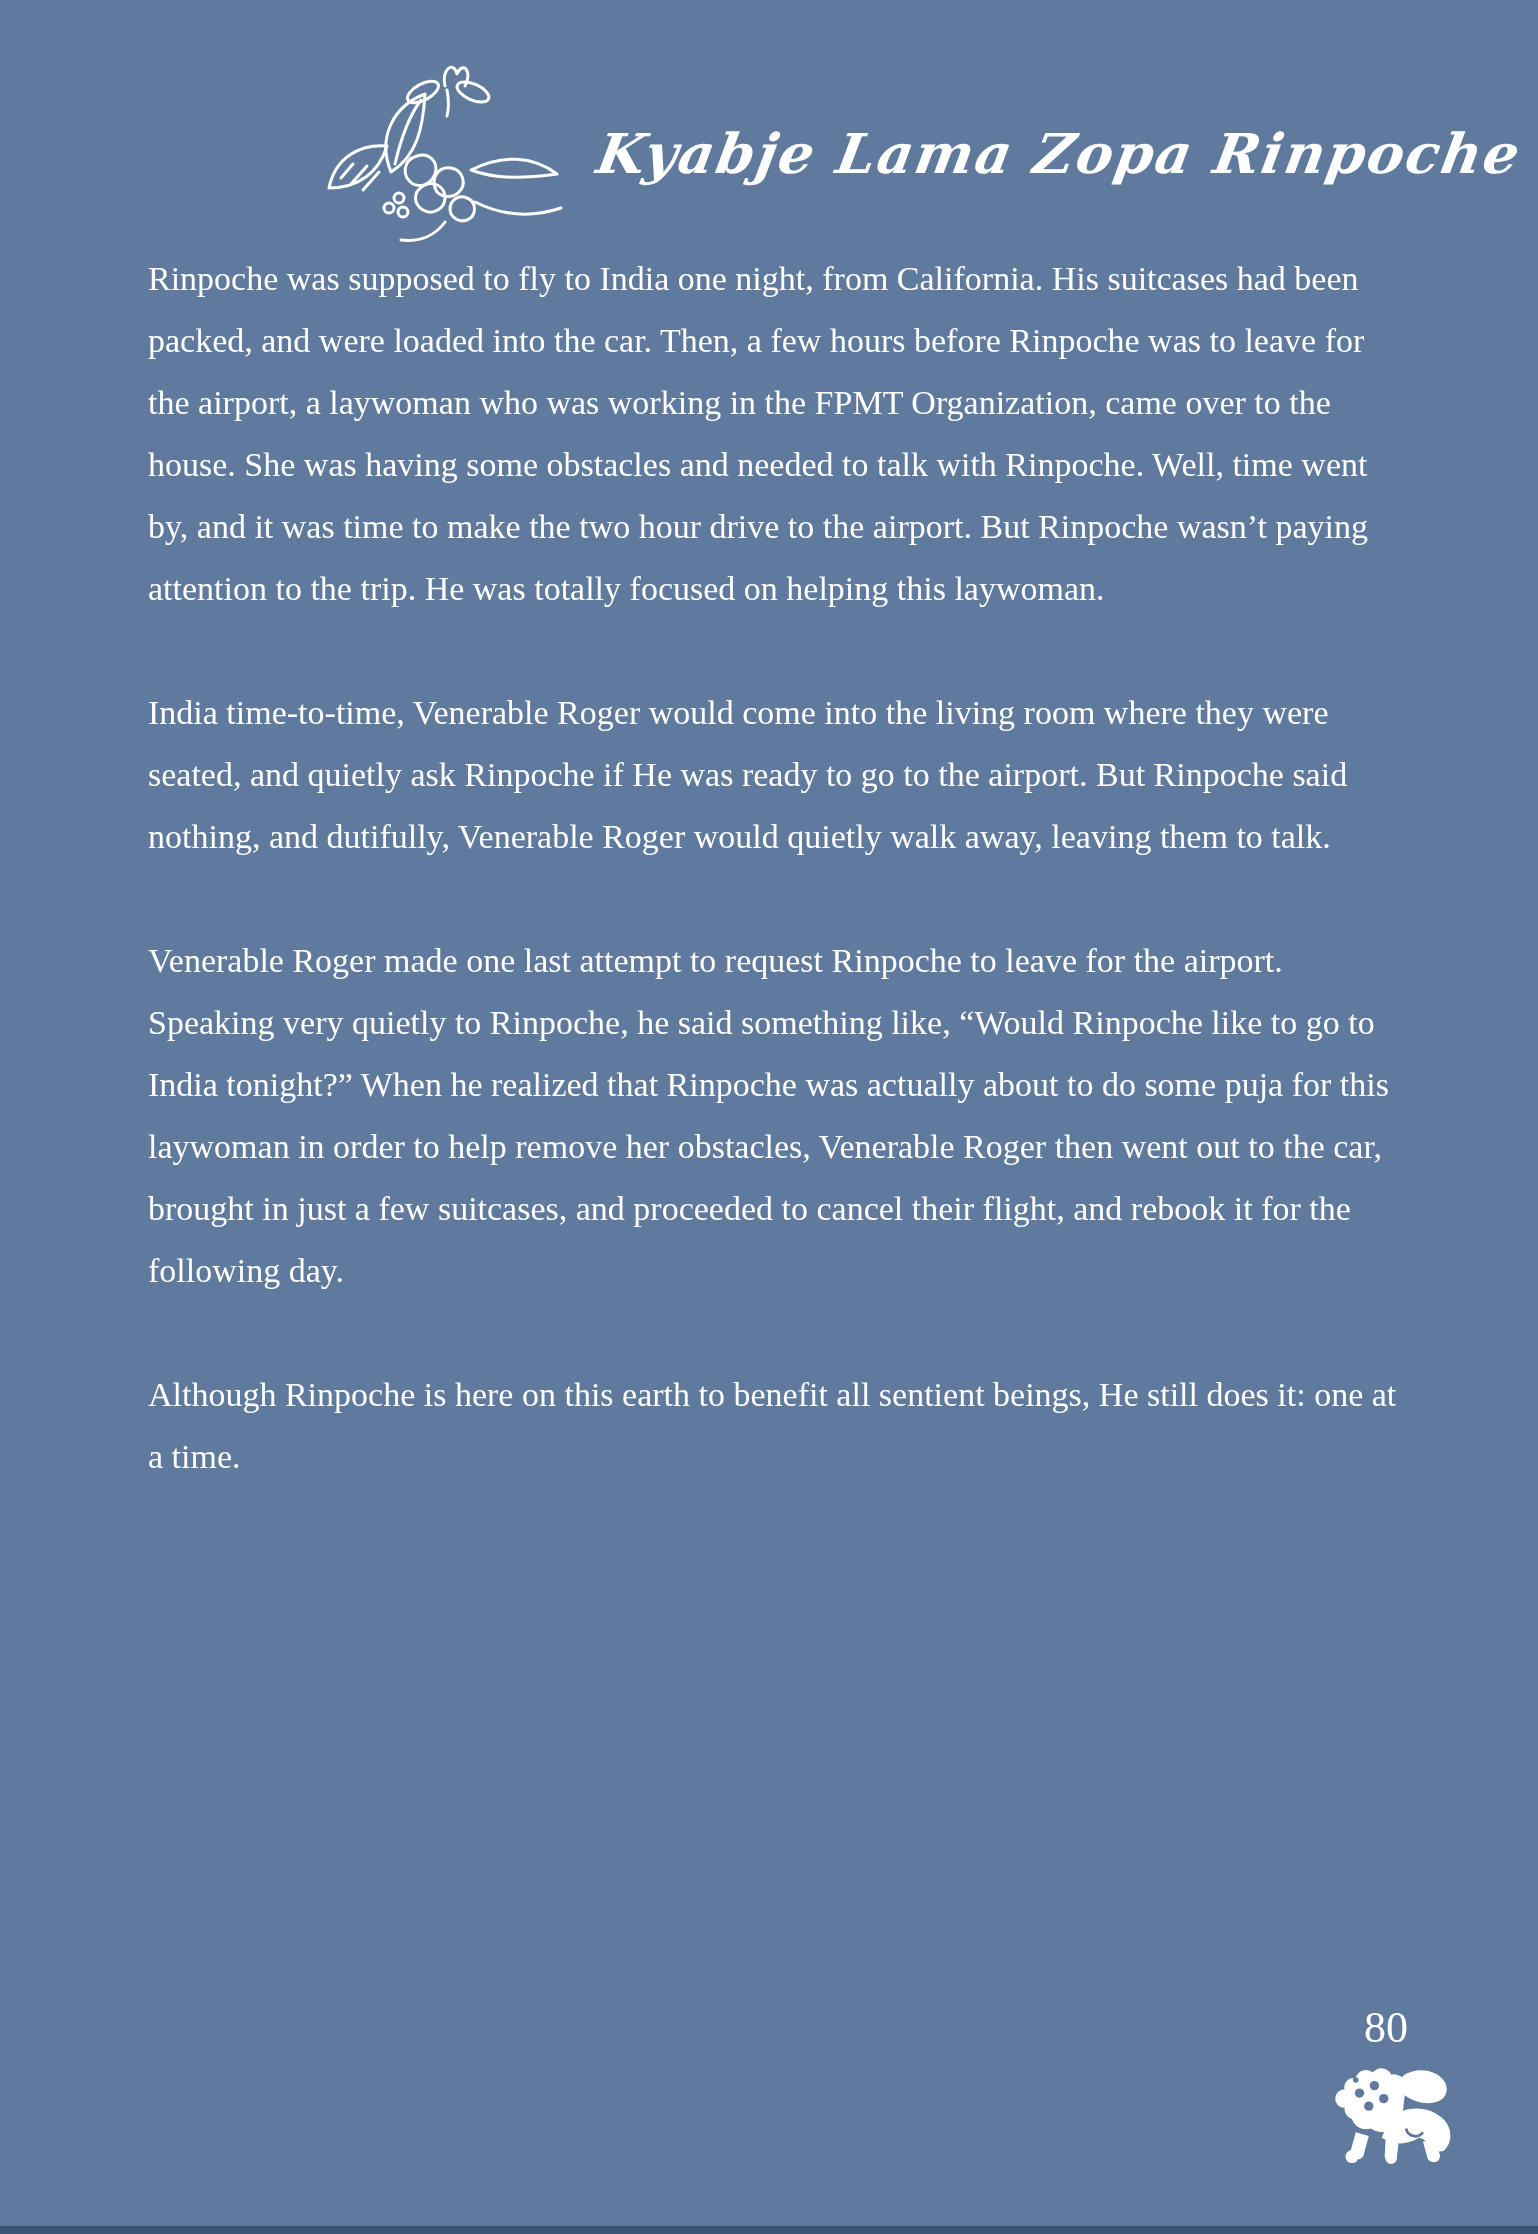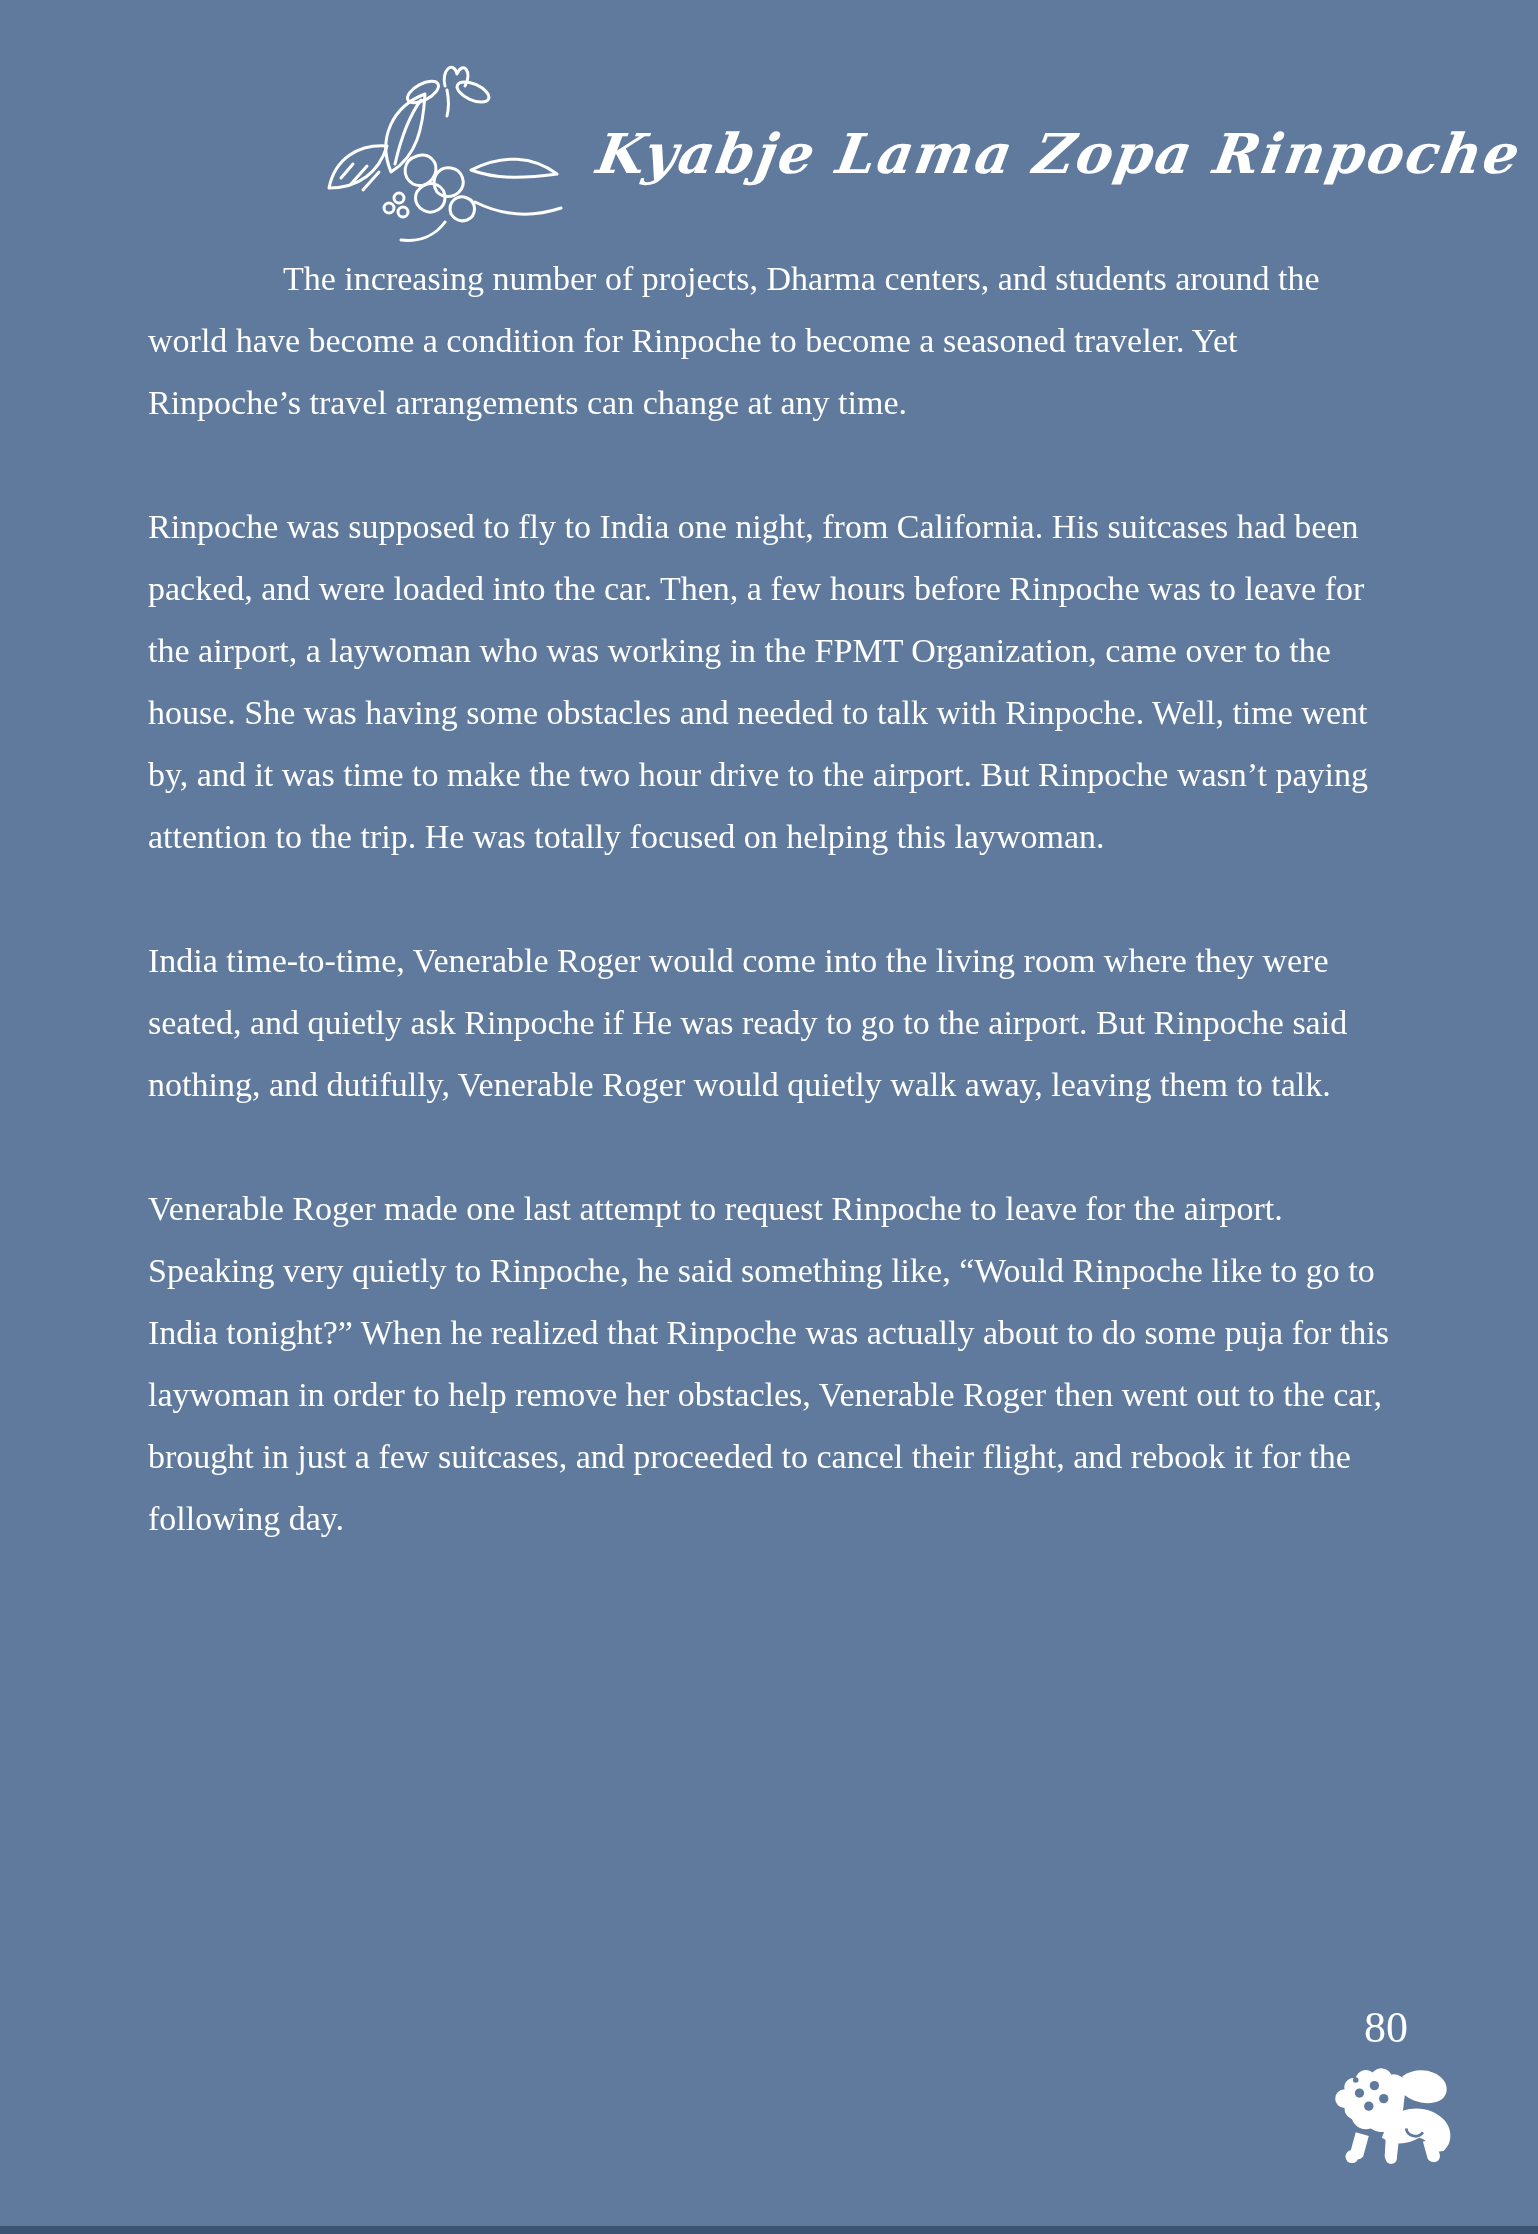--- a/index.html
+++ b/index.html
@@ -93,24 +93,24 @@
           <circle cx="108" cy="160" r="5"></circle>
         <path d="M176 118 c32 -16 62 -14 86 4 c-30 4 -60 6 -86 -4 z"></path>
         <path d="M180 150 c28 14 56 16 86 6"></path>
         <path d="M150 170 c-10 14 -26 20 -44 18"></path>
       </g>
     </svg>
     <div class="page-title">Kyabje Lama Zopa Rinpoche</div>
   </div>
 
   <div class="text-block">
-    <p class="indent-first">The increasing number of projects, Dharma centers, and students around the world have become a condition for Rinpoche to become a seasoned traveler. Yet Rinpoche’s travel arrangements can change at any time.</p>
     <p>Rinpoche was supposed to fly to India one night, from California. His suitcases had been packed, and were loaded into the car. Then, a few hours before Rinpoche was to leave for the airport, a laywoman who was working in the FPMT Organization, came over to the house. She was having some obstacles and needed to talk with Rinpoche. Well, time went by, and it was time to make the two hour drive to the airport. But Rinpoche wasn’t paying attention to the trip. He was totally focused on helping this laywoman.</p>
     <p>India time-to-time, Venerable Roger would come into the living room where they were seated, and quietly ask Rinpoche if He was ready to go to the airport. But Rinpoche said nothing, and dutifully, Venerable Roger would quietly walk away, leaving them to talk.</p>
     <p>Venerable Roger made one last attempt to request Rinpoche to leave for the airport. Speaking very quietly to Rinpoche, he said something like, “Would Rinpoche like to go to India tonight?” When he realized that Rinpoche was actually about to do some puja for this laywoman in order to help remove her obstacles, Venerable Roger then went out to the car, brought in just a few suitcases, and proceeded to cancel their flight, and rebook it for the following day.</p>
+    <p>Although Rinpoche is here on this earth to benefit all sentient beings, He still does it: one at a time.</p>
   </div>
 
   <div class="footer-ornament">
     <div class="page-number">80</div>
     <svg class="snow-lion" viewBox="0 0 150 120" xmlns="http://www.w3.org/2000/svg" aria-hidden="true">
       <g fill="#ffffff">
         <path d="M22 40 a10 10 0 0 1 12 -12 a11 11 0 0 1 18 -6 a12 12 0 0 1 20 2 a14 14 0 0 1 16 10 l-4 34 a22 22 0 0 1 -34 14 a16 16 0 0 1 -20 -10 a12 12 0 0 1 -8 -12 a10 10 0 0 1 0 -20 z"></path>
         <path d="M84 26 c14 -10 34 -8 44 4 c6 8 4 18 -4 22 c-12 6 -30 2 -40 -8 z"></path>
         <path d="M70 70 c20 -14 44 -12 58 2 c10 10 10 26 0 34 l-16 2 c2 -8 -2 -14 -10 -16 c-14 8 -28 8 -40 0 z"></path>
         <path d="M34 86 l14 4 l-6 22 a8 8 0 0 1 -14 -4 z"></path>

